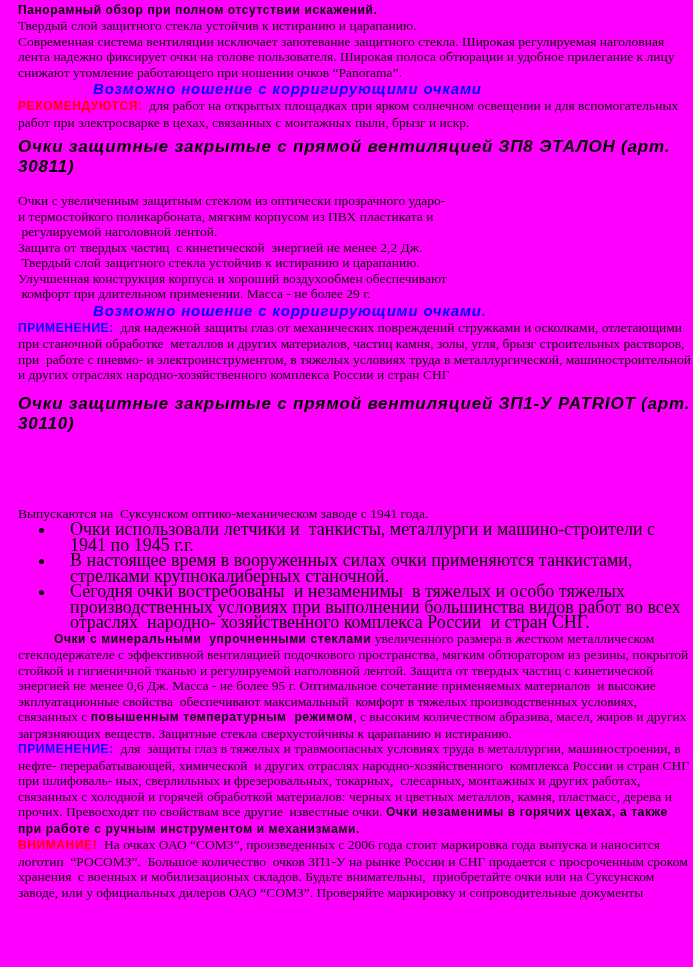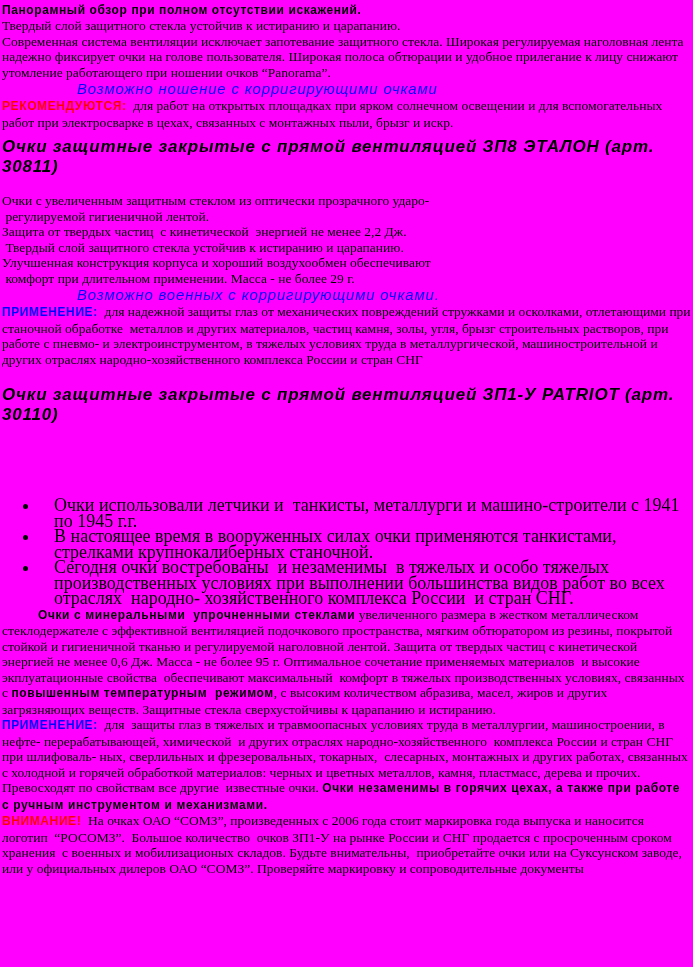--- a/index.html
+++ b/index.html
@@ -8,21 +8,21 @@
     --blue:#0000ff;
     --red:#ff0000;
   }
   html,body{margin:0;padding:0;}
   body{
     width:693px;height:967px;overflow:hidden;
     background:var(--bg);
     font-family:"Liberation Serif", serif;
     color:var(--ink);
   }
-  .doc{width:693px;height:944px;padding:2px 2px 0 2px;box-sizing:border-box;}
+  .doc{width:693px;height:944px;padding:2px 2px 0 18px;box-sizing:border-box;}
   p{margin:0;}
   .serif{
     font-family:"Liberation Serif", serif;
     font-size:13.5px;line-height:15.5px;color:var(--ink);
     white-space:pre-wrap;
   }
   .bold-sans{
     font-family:"Liberation Sans", sans-serif;
     font-weight:bold;font-size:12px;line-height:16px;
     letter-spacing:0.6px;color:var(--ink);
@@ -30,33 +30,33 @@
   }
   .label{
     font-family:"Liberation Sans", sans-serif;
     font-weight:bold;font-size:12px;letter-spacing:0.6px;margin-top:8px;
   }
   .label-red{color:var(--red);}
   .label-blue{color:var(--blue);}
   .label-black{color:var(--ink);}
   .wear-note{
     font-family:"Liberation Sans", sans-serif;
-    font-weight:normal;font-style:italic;
+    font-weight:bold;font-style:italic;
     font-size:15px;line-height:18px;letter-spacing:0.8px;
     color:var(--blue);
     margin-left:75px;
   }
   .heading{
     font-family:"Liberation Sans", sans-serif;
     font-weight:bold;font-style:italic;
     font-size:17px;line-height:20px;letter-spacing:0.8px;
     color:var(--ink);
     margin:7px 0 16px 0;
   }
-  .heading-2{margin:18px 0 0 0;}
+  .heading-2{margin:11px 0 0 0;}
   .image-gap{height:72px;}
   ul.bullets{
     margin:1px 0 0 0;padding-left:38px;
     list-style:disc;
   }
   ul.bullets li{
     font-family:"Liberation Serif", serif;
     font-size:18px;line-height:15.5px;color:var(--ink);
     padding-left:14px;
     white-space:pre-wrap;
@@ -72,33 +72,35 @@
   <p class="bold-sans">Панорамный обзор при полном отсутствии искажений.</p>
   <p class="serif">Твердый слой защитного стекла устойчив к истиранию и царапанию.</p>
   <p class="serif">Современная система вентиляции исключает запотевание защитного стекла. Широкая регулируемая наголовная лента надежно фиксирует очки на голове пользователя. Широкая полоса обтюрации и удобное прилегание к лицу снижают утомление работающего при ношении очков “Panorama”.</p>
   <p class="wear-note">Возможно ношение с корригирующими очками</p>
   <p class="serif mixed"><span class="label label-red">РЕКОМЕНДУЮТСЯ:</span><span>  для работ на открытых площадках при ярком солнечном освещении и для вспомогательных работ при электросварке в цехах, связанных с монтажных пыли, брызг и искр.</span></p>
 
   <p class="heading">Очки защитные закрытые с прямой вентиляцией ЗП8 ЭТАЛОН (арт. 30811)</p>
 
   <div>
     <p class="serif">Очки с увеличенным защитным стеклом из оптически прозрачного ударо-</p>
-    <p class="serif"> регулируемой гигиеничной лентой.</p>
+    <p class="serif">и термостойкого поликарбоната, мягким корпусом из ПВХ пластиката и</p>
+    <p class="serif"> регулируемой наголовной лентой.</p>
     <p class="serif">Защита от твердых частиц  с кинетической  энергией не менее 2,2 Дж.</p>
     <p class="serif"> Твердый слой защитного стекла устойчив к истиранию и царапанию.</p>
     <p class="serif">Улучшенная конструкция корпуса и хороший воздухообмен обеспечивают</p>
     <p class="serif"> комфорт при длительном применении. Масса - не более 29 г.</p>
   </div>
-  <p class="wear-note">Возможно военных с корригирующими очками.</p>
+  <p class="wear-note">Возможно ношение с корригирующими очками.</p>
   <p class="serif mixed"><span class="label label-blue">ПРИМЕНЕНИЕ:</span><span>  для надежной защиты глаз от механических повреждений стружками и осколками, отлетающими при станочной обработке  металлов и других материалов, частиц камня, золы, угля, брызг строительных растворов, при  работе с пневмо- и электроинструментом, в тяжелых условиях труда в металлургической, машиностроительной и других отраслях народно-хозяйственного комплекса России и стран СНГ</span></p>
 
   <p class="heading heading-2">Очки защитные закрытые с прямой вентиляцией ЗП1-У PATRIOT (арт. 30110)</p>
 
   <div class="image-gap"></div>
 
+  <p class="serif">Выпускаются на  Суксунском оптико-механическом заводе с 1941 года.</p>
   <ul class="bullets">
     <li>Очки использовали летчики и  танкисты, металлурги и машино-строители с 1941 по 1945 г.г.</li>
     <li>В настоящее время в вооруженных силах очки применяются танкистами,  стрелками крупнокалиберных станочной.</li>
     <li>Сегодня очки востребованы  и незаменимы  в тяжелых и особо тяжелых производственных условиях при выполнении большинства видов работ во всех отраслях  народно- хозяйственного комплекса России  и стран СНГ.</li>
   </ul>
 
   <p class="serif mixed indent-first"><span class="label label-black">Очки с минеральными  упрочненными стеклами</span><span> увеличенного размера в жестком металлическом стеклодержателе с эффективной вентиляцией подочкового пространства, мягким обтюратором из резины, покрытой стойкой и гигиеничной тканью и регулируемой наголовной лентой. Защита от твердых частиц с кинетической энергией не менее 0,6 Дж. Масса - не более 95 г. Оптимальное сочетание применяемых материалов  и высокие экплуатационные свойства  обеспечивают максимальный  комфорт в тяжелых производственных условиях, связанных с </span><span class="label label-black">повышенным температурным  режимом</span><span>, с высоким количеством абразива, масел, жиров и других загрязняющих веществ. Защитные стекла сверхустойчивы к царапанию и истиранию.</span></p>
 
   <p class="serif mixed"><span class="label label-blue">ПРИМЕНЕНИЕ:</span><span>  для  защиты глаз в тяжелых и травмоопасных условиях труда в металлургии, машиностроении, в нефте- перерабатывающей, химической  и других отраслях народно-хозяйственного  комплекса России и стран СНГ при шлифоваль- ных, сверлильных и фрезеровальных, токарных,  слесарных, монтажных и других работах, связанных с холодной и горячей обработкой материалов: черных и цветных металлов, камня, пластмасс, дерева и прочих. Превосходят по свойствам все другие  известные очки. </span><span class="label label-black">Очки незаменимы в горячих цехах, а также при работе с ручным инструментом и механизмами.</span></p>
 

